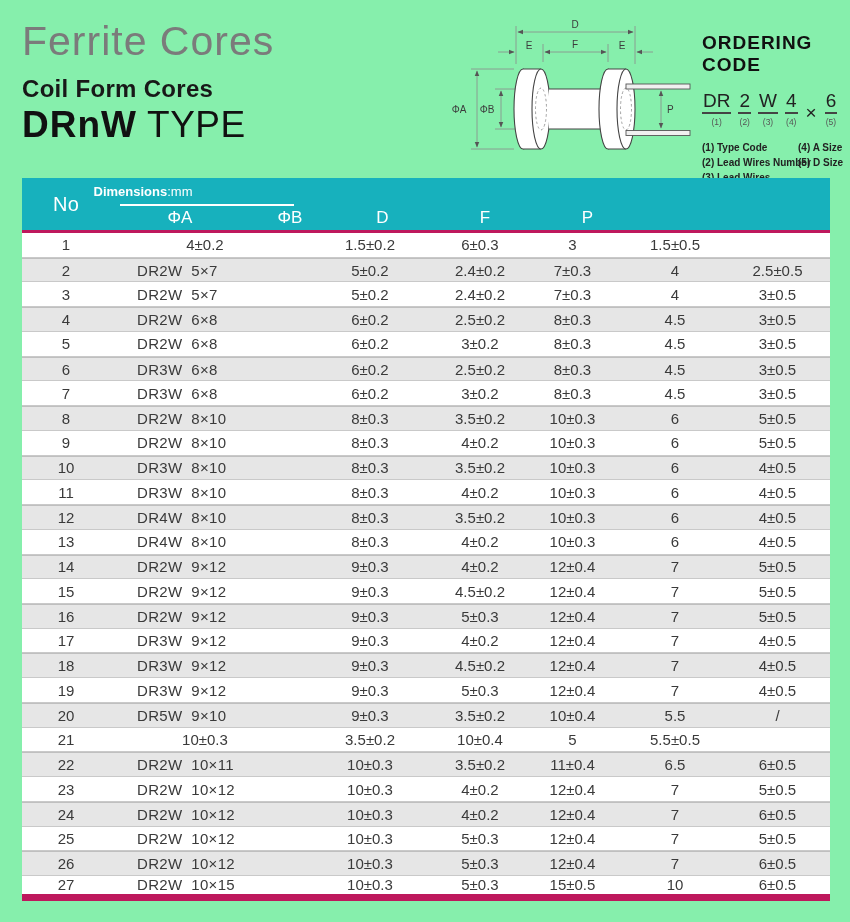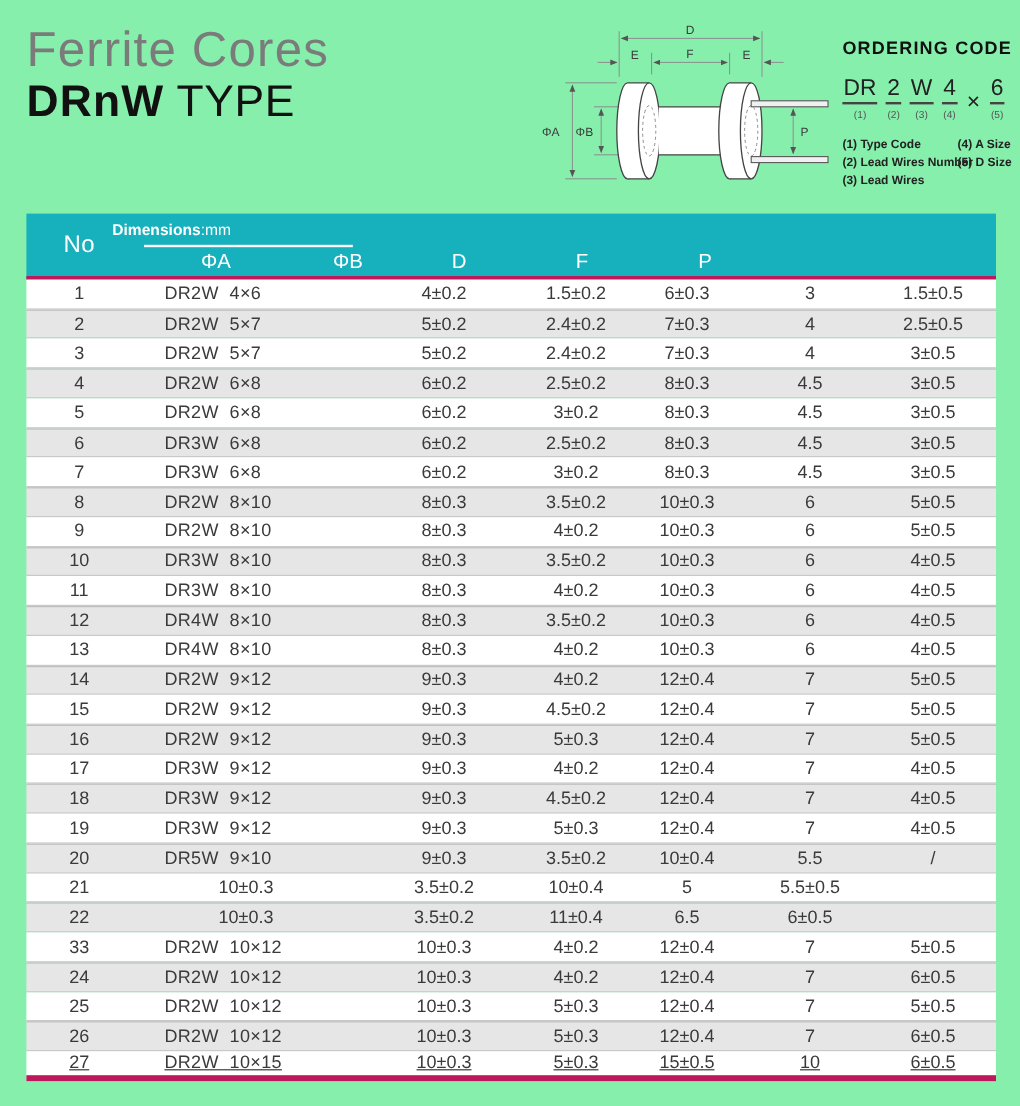--- a/index.html
+++ b/index.html
@@ -14,21 +14,21 @@
   .type-title { font-size:37px; font-weight:400; color:#111; margin-top:1px; letter-spacing:.5px; }
   .type-title .b { font-weight:800; letter-spacing:1px; }
 
   
   .diagram { position:absolute; left:443px; top:14px; width:258px; height:156px; }
   .diagram svg { width:100%; height:100%; }
   .diagram text { font-family:"Liberation Sans", sans-serif; font-size:10px; fill:#3c3c3c; }
 
   
   .ordering { position:absolute; left:702px; top:32px; width:146px; }
-  .oc-title { font-size:15px; font-weight:700; color:#111; letter-spacing:1px; }
+  .oc-title { font-size:19px; font-weight:700; color:#111; letter-spacing:1px; }
   .oc-code  { display:flex; align-items:flex-end; gap:7px; margin-top:14px; }
   .oc-seg   { text-align:center; }
   .oc-ch    { font-size:19px; font-weight:500; color:#222; padding:0 1px; line-height:22px; }
   .oc-seg.u .oc-ch { border-bottom:2px solid #444; }
   .oc-num   { font-size:8.5px; color:#555; margin-top:3px; }
   .oc-legend{ display:flex; margin-top:13px; }
   .oc-col   { display:flex; flex-direction:column; }
   .oc-col.left  { width:96px; }
   .oc-item  { font-size:10px; font-weight:700; color:#222; line-height:15px; white-space:nowrap; }
 
@@ -45,31 +45,32 @@
   .dims-title .b { font-weight:700; }
   .dims-rule  { height:0; border-top:2px solid #ffffff; margin:0 6px 0 10px; }
   .dims-cols  { flex:1; display:grid; grid-template-columns:140px 80px 105px 100px 105px; }
   .dims-col   { display:flex; align-items:center; justify-content:center;
                 font-size:17px; font-weight:500; }
 
   .tbody .trow { display:grid; grid-template-columns:88px 190px 140px 80px 105px 100px 105px;
                  height:24.74px; border-bottom:1px solid #c9c9c9;
                  font-size:15px; color:#3a3a3a; background:#fff; }
   .tbody .trow.alt { background:#e6e6e6; border-top:1px solid #bfbfbf; }
-  .tbody .trow:last-child { border-bottom:5px solid #be185d;text-decoration:underline; }
+  .tbody .trow:last-child { border-bottom:7px solid #be185d; }
   .c { display:flex; align-items:center; justify-content:center; }
   .c.spec { justify-content:flex-start; padding-left:27px; white-space:pre; letter-spacing:.3px; }
 </style>
 </head>
 <body>
 
 <div class="page">
 
   <div class="titles">
     <div class="main-title">Ferrite Cores</div>
+    <div class="sub-title">Coil Form Cores</div>
     <div class="type-title"><span class="b">DRnW</span><span> TYPE</span></div>
   </div>
 
   <div class="diagram">
     <svg viewBox="0 0 258 156">
       <defs>
         <marker id="arr" viewBox="0 0 10 10" refX="9" refY="5" markerWidth="7.5" markerHeight="7.5" orient="auto-start-reverse">
           <path d="M0,1 L10,5 L0,9 z" fill="#555"></path>
         </marker>
       </defs>
@@ -181,21 +182,20 @@
             <div class="dims-col">ΦB</div>
             <div class="dims-col">D</div>
             <div class="dims-col">F</div>
             <div class="dims-col">P</div>
           </div>
       </div>
     </div>
     <div class="tbody" id="tbody">
         <div class="trow">
           <div class="c">1</div>
-          <div class="c spec">DR2W  4×6</div>
           <div class="c">4±0.2</div>
           <div class="c">1.5±0.2</div>
           <div class="c">6±0.3</div>
           <div class="c">3</div>
           <div class="c">1.5±0.5</div>
         </div>
         <div class="trow alt">
           <div class="c">2</div>
           <div class="c spec">DR2W  5×7</div>
           <div class="c">5±0.2</div>
@@ -369,28 +369,29 @@
         <div class="trow">
           <div class="c">21</div>
           <div class="c">10±0.3</div>
           <div class="c">3.5±0.2</div>
           <div class="c">10±0.4</div>
           <div class="c">5</div>
           <div class="c">5.5±0.5</div>
         </div>
         <div class="trow alt">
           <div class="c">22</div>
+          <div class="c spec">DR2W  10×11</div>
           <div class="c">10±0.3</div>
           <div class="c">3.5±0.2</div>
           <div class="c">11±0.4</div>
           <div class="c">6.5</div>
           <div class="c">6±0.5</div>
         </div>
         <div class="trow">
-          <div class="c">33</div>
+          <div class="c">23</div>
           <div class="c spec">DR2W  10×12</div>
           <div class="c">10±0.3</div>
           <div class="c">4±0.2</div>
           <div class="c">12±0.4</div>
           <div class="c">7</div>
           <div class="c">5±0.5</div>
         </div>
         <div class="trow alt">
           <div class="c">24</div>
           <div class="c spec">DR2W  10×12</div>

